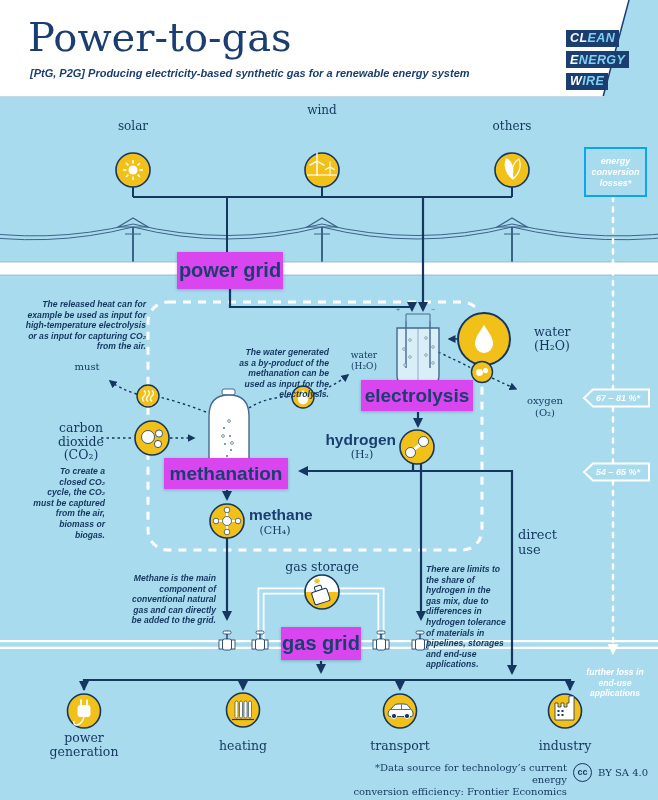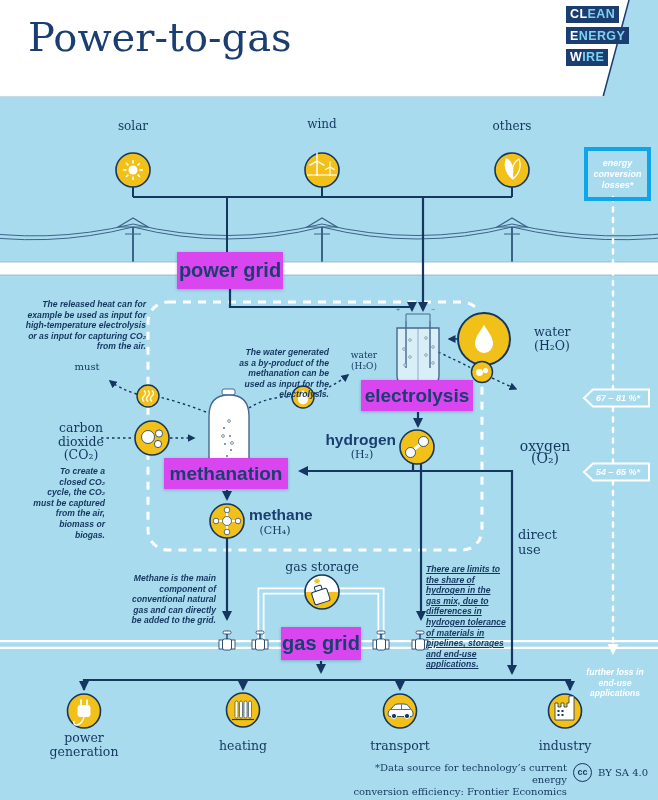--- a/index.html
+++ b/index.html
@@ -20,21 +20,21 @@
   .heading{font-size:19px;font-weight:700;color:#1b3e70;text-align:center;}
   .pbox{position:absolute;background:#d946ef;color:#1b3e70;font-weight:700;
         display:flex;align-items:center;justify-content:center;
         box-shadow:0 1px 3px rgba(20,54,95,.3);}
   .note{position:absolute;font-size:8.6px;font-weight:700;font-style:italic;
         line-height:10.6px;color:#14365f;}
   .wnote{color:#ffffff;}
   .chem-name{display:block;}
   .ctr{text-align:center;}
   .rt{text-align:right;}
-  .losses-box{border:4px solid #0ea5e9;display:flex;align-items:center;justify-content:flex-start;
+  .losses-box{border:2px solid #0ea5e9;display:flex;align-items:center;justify-content:flex-start;
               text-align:center;}
   .badge-txt{position:absolute;color:#ffffff;font-size:9px;font-weight:700;font-style:italic;
              text-align:center;}
   #cc-circle{border:1.6px solid #14365f;border-radius:50%;display:flex;align-items:center;
              justify-content:center;font-weight:700;font-size:9px;line-height:9px;color:#14365f;}
 </style>
 </head>
 <body>
 
 <div id="page">
@@ -308,28 +308,29 @@
         <path d="M555,720 V703 H558 V707 H561 V703 H564 V707 H567 V703 H569 V696 H574 V720 Z" fill="#ffffff" stroke="#14365f" stroke-width=".8"></path>
         <rect x="557.5" y="710" width="2" height="2" fill="#14365f"></rect>
         <rect x="561.5" y="710" width="2" height="2" fill="#14365f"></rect>
         <rect x="557.5" y="714" width="2" height="2" fill="#14365f"></rect>
         <rect x="561.5" y="714" width="2" height="2" fill="#14365f"></rect>
       </g>
     </g>
   </svg>
 
   <div id="title" class="abs">Power-to-gas</div>
-  <div class="abs" style="left:566px;top:4px;">
+  <div id="subtitle" class="abs">[PtG, P2G] Producing electricity-based synthetic gas for a renewable energy system</div>
+  <div class="abs" style="left:566px;top:28px;font-style:italic;">
     <span class="logo-row"><span class="logo-chip"><span>CL</span><span class="lt">EAN</span></span></span>
     <span class="logo-row"><span class="logo-chip"><span>E</span><span class="lt">NERGY</span></span></span>
     <span class="logo-row"><span class="logo-chip"><span>W</span><span class="lt">IRE</span></span></span>
   </div>
 
   <div class="txt serif ctr" style="left:103px;top:119px;width:60px;font-size:12px;">solar</div>
-  <div class="txt serif ctr" style="left:292px;top:117px;width:60px;font-size:12px;">wind</div>
+  <div class="txt serif ctr" style="left:292px;top:103px;width:60px;font-size:12px;">wind</div>
   <div class="txt serif ctr" style="left:482px;top:119px;width:60px;font-size:12px;">others</div>
 
   <div class="abs losses-box" style="left:584px;top:147px;width:59px;height:46px;">
     <span class="wnote" style="font-size:9px;font-weight:700;font-style:italic;line-height:11px;">energy conversion losses*</span>
   </div>
 
   <div class="pbox" style="left:177px;top:252px;width:106px;height:37px;font-size:20px;">power grid</div>
   <div class="pbox" style="left:164px;top:458px;width:124px;height:31px;font-size:19px;">methanation</div>
   <div class="pbox" style="left:361px;top:380px;width:112px;height:31px;font-size:19px;">electrolysis</div>
   <div class="pbox" style="left:281px;top:627px;width:80px;height:33px;font-size:20px;">gas grid</div>
@@ -338,21 +339,21 @@
   <div class="txt" style="left:431px;top:306px;font-size:7px;color:#46688e;">−</div>
 
   <div class="txt serif" style="left:534px;top:325px;width:60px;font-size:12.5px;line-height:14px;">
     <span class="chem-name">water</span>
     <span>(H₂O)</span>
   </div>
   <div class="txt serif ctr" style="left:338px;top:350px;width:52px;font-size:9px;line-height:10.5px;">
     <span class="chem-name">water</span>
     <span>(H₂O)</span>
   </div>
-  <div class="txt serif ctr" style="left:512px;top:395px;width:66px;font-size:14px;line-height:11.5px;margin-top:46px;">
+  <div class="txt serif ctr" style="left:512px;top:395px;width:66px;font-size:10px;line-height:11.5px;">
     <span class="chem-name">oxygen</span>
     <span>(O₂)</span>
   </div>
   <div class="txt rt" style="left:318px;top:431px;width:78px;font-size:15.5px;font-weight:700;color:#1b3e70;">hydrogen</div>
   <div class="txt serif ctr" style="left:342px;top:448px;width:40px;font-size:11px;">(H₂)</div>
   <div class="txt serif ctr" style="left:47px;top:421px;width:68px;font-size:12.5px;line-height:13.5px;">
     <span class="chem-name">carbon dioxide</span>
     <span>(CO₂)</span>
   </div>
   <div class="txt" style="left:249px;top:506px;width:70px;font-size:15.5px;font-weight:700;color:#1b3e70;">methane</div>
@@ -361,21 +362,21 @@
   <div class="txt serif" style="left:518px;top:527px;width:60px;font-size:13px;">direct use</div>
   <div class="txt serif ctr" style="left:282px;top:559px;width:80px;font-size:12.5px;">gas storage</div>
 
   <div class="badge-txt" style="left:590px;top:393px;width:56px;">67 – 81 %*</div>
   <div class="badge-txt" style="left:590px;top:467px;width:56px;">54 – 65 %*</div>
 
   <div class="note rt" style="left:22px;top:299px;width:124px;">The released heat can for example be used as input for high-temperature electrolysis or as input for capturing CO₂ from the air.</div>
   <div class="note rt" style="left:237px;top:347px;width:92px;">The water generated as a by-product of the methanation can be used as input for the electrolysis.</div>
   <div class="note rt" style="left:33px;top:466px;width:72px;">To create a closed CO₂ cycle, the CO₂ must be captured from the air, biomass or biogas.</div>
   <div class="note rt" style="left:128px;top:573px;width:88px;">Methane is the main component of conventional natural gas and can directly be added to the grid.</div>
-  <div class="note" style="left:426px;top:564px;width:80px;text-decoration:underline;">There are limits to the share of hydrogen in the gas mix, due to differences in hydrogen tolerance of materials in pipelines, storages and end-use applications.</div>
+  <div class="note" style="left:426px;top:564px;width:80px;">There are limits to the share of hydrogen in the gas mix, due to differences in hydrogen tolerance of materials in pipelines, storages and end-use applications.</div>
   <div class="note wnote ctr" style="left:581px;top:667px;width:68px;">further loss in end-use applications</div>
 
   <div class="txt serif ctr" style="left:48px;top:731px;width:72px;font-size:12.5px;line-height:13.5px;">power generation</div>
   <div class="txt serif ctr" style="left:207px;top:738px;width:72px;font-size:12.5px;">heating</div>
   <div class="txt serif ctr" style="left:364px;top:738px;width:72px;font-size:12.5px;">transport</div>
   <div class="txt serif ctr" style="left:529px;top:738px;width:72px;font-size:12.5px;">industry</div>
 
   <div class="txt serif rt" style="left:345px;top:762px;width:222px;font-size:10px;line-height:12px;">
     <span style="display:block;">*Data source for technology’s current energy</span>
     <span>conversion efficiency: Frontier Economics 2018.</span>

